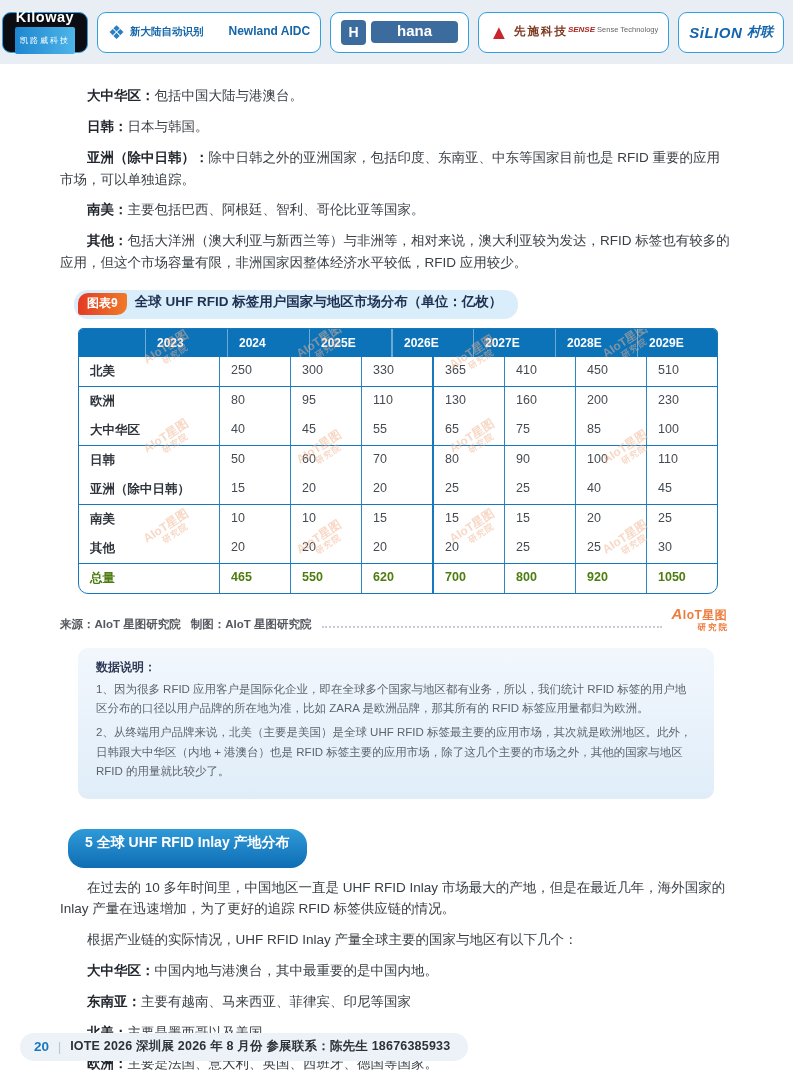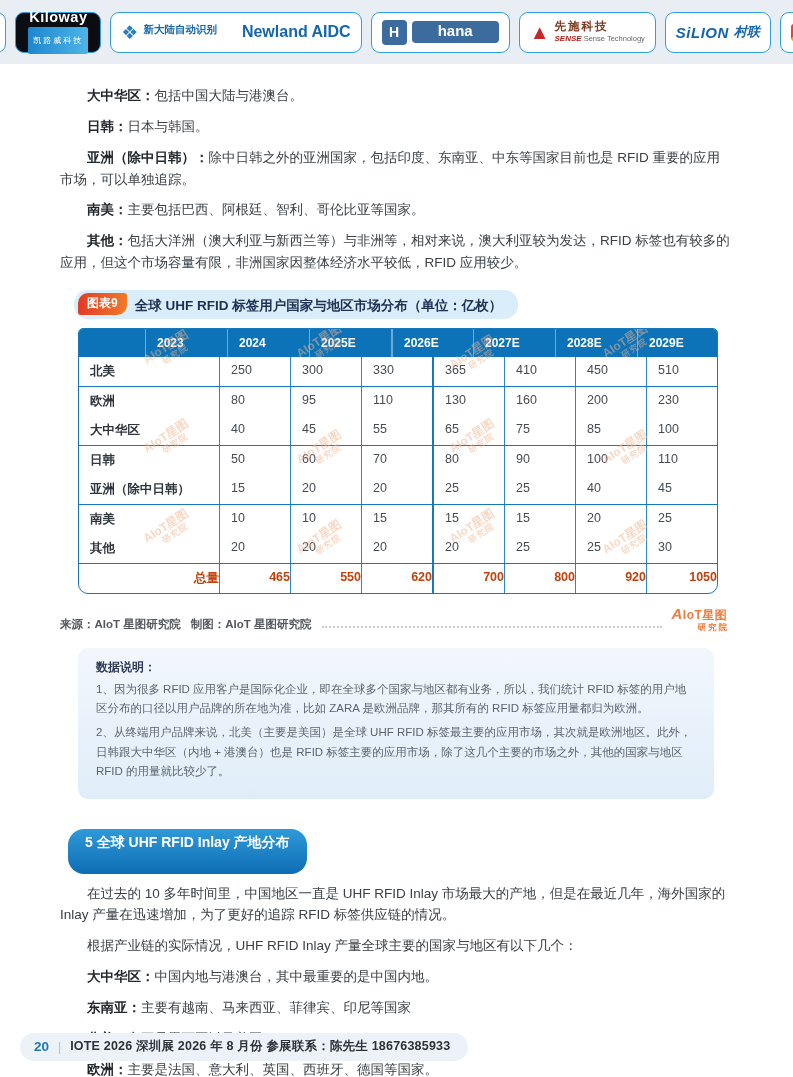--- a/index.html
+++ b/index.html
@@ -26,65 +26,65 @@
   .cp-mark { display: inline-flex; align-items: center; justify-content: center;
     width: 14px; height: 13px; background: #1d2b45; color: #fff; font-size: 9px;
     border-radius: 2px; transform: skewX(-8deg); }
   .logo-box.kiloway { background: #0b0d12; flex-direction: column; gap: 1px; padding: 0 12px; }
   .kw-title { color: #fff; font-weight: bold; font-size: 14.5px; letter-spacing: 0.5px; line-height: 1.05; }
   .kw-sub { font-size: 8px; color: #fff; letter-spacing: 2px;
     background: linear-gradient(90deg,#1e86cf,#4db5e8); border-radius: 2px; padding: 8px 5px; }
   .nl-icon { color: #2a7fc1; font-size: 19px; line-height: 1; }
   .nl-text { display: flex; line-height: 1.15; gap: 25px; }
   .nl-l1 { font-size: 10.5px; font-weight: bold; color: #1566a9; }
-  .nl-l2 { font-size: 16px; font-weight: bold; color: #1566a9; }
+  .nl-l2 { font-size: 12px; font-weight: bold; color: #1566a9; }
   .hana-icon { display: inline-flex; align-items: center; justify-content: center;
     width: 25px; height: 25px; background: #3c6b9d; color: #fff; font-weight: bold;
     font-size: 14px; border-radius: 4px; }
   .hana-text { background: #3c6b9d; color: #fff; font-size: 15px; font-weight: bold;
     padding: 1px 26px 3px; border-radius: 4px; line-height: 1.2; }
   .sense-tri { color: #c8252c; font-size: 20px; line-height: 0.9; }
-  .sense-text { display: flex; flex-direction: column; line-height: 1.2; }
+  .sense-text { display: flex; flex-direction: row; line-height: 1.2; }
   .sense-l1 { font-size: 11.5px; font-weight: bold; color: #7d3a20; letter-spacing: 2px; }
   .sense-l2 { font-size: 7.5px; color: #666; }
   .sense-l2 b { color: #a8231d; font-style: italic; font-size: 8px; }
   .silion-brand { font-size: 15px; font-weight: 900; font-style: italic; color: #1464ad; letter-spacing: 0.5px; }
   .silion-suffix { font-size: 13px; font-weight: bold; font-style: italic; color: #1464ad; }
   .dtb-badge { background: linear-gradient(135deg,#e3453a 0%, #e3453a 30%, #f59a1e 30%); color: #fff;
     font-size: 10px; font-weight: bold; padding: 3px 5px; border-radius: 3px; }
   .dtb-text { color: #e87a1e; font-weight: bold; font-size: 14.5px; }
 
   
   .content { padding: 12px 60px 0 60px; }
   .content p { font-size: 13.5px; line-height: 1.62; margin: 9px 0; text-indent: 2em; color: #3a4046; }
   .content p b { color: #22272d; }
 
   
   .figure-title-row { margin: 16px 0 0 0; }
-  .figure-pill { display: inline-flex; align-items: flex-end; gap: 8px;
+  .figure-pill { display: inline-flex; align-items: flex-start; gap: 8px;
     background: #d9edfa; border-radius: 14px; padding: 3px 16px 4px 4px; margin-left: 14px; }
   .figure-badge { background: linear-gradient(90deg,#e33b25,#f07a28); color: #fff;
     font-size: 12px; font-weight: bold; padding: 2px 9px 3px; border-radius: 10px 3px 10px 3px; }
   .figure-title { font-size: 13.5px; font-weight: bold; color: #1d3252; }
 
   
   .dtable { position: relative; width: 640px; margin: 9px 0 0 18px;
     border: 1px solid #1779bd; border-radius: 5px 5px 10px 10px; overflow: hidden; background: #fff; }
   .hrow { display: flex; background: #0d73b9; }
   .hcell { color: #fff; font-weight: bold; font-size: 12px; padding: 7px 0 7px 11px;
     border-left: 1px solid rgba(255,255,255,0.4); flex: 0 0 82px; }
   .hcell:first-child { border-left: none; flex: 0 0 66px; }
   .hcell.thick-left { border-left-width: 2px; }
   .brow { display: flex; }
   .bcell { font-size: 12.5px; color: #454b52; padding: 6px 0 6px 11px;
     border-left: 1px solid #2c86c0; flex: 1; }
   .bcell.label { flex: 0 0 140px; border-left: none; font-weight: bold; color: #2f353c; }
   .bcell.thick-left { border-left-width: 2px; border-left-color: #1779bd; }
   .brow.group-end { border-bottom: 1px solid #1779bd; }
-  .brow.total .bcell { font-weight: bold; color: #c2410c; text-align: right; }
+  .brow.total .bcell { font-weight: bold; color: #4d7c0f; }
   .wm-layer { position: absolute; inset: 0; pointer-events: none; z-index: 3; }
   .wm { position: absolute; color: #f0b28c; opacity: 0.5; transform: rotate(-33deg);
     font-size: 12px; font-weight: bold; line-height: 1.05; }
   .wm small { display: block; font-size: 8.5px; margin-left: 15px; letter-spacing: 1px; }
 
   
   .source-row { display: flex; align-items: flex-end; gap: 10px; margin: 12px 0 0 0;
     font-size: 11.5px; color: #54595f; font-weight: bold; }
   .dotted { flex: 1; border-bottom: 2px dotted #c6ccd3; margin-bottom: 4px; }
   .aiot-logo { display: flex; flex-direction: column; align-items: flex-start; line-height: 1.1;
@@ -95,21 +95,21 @@
 
   
   .note-box { width: 636px; margin: 16px 0 0 18px; border-radius: 10px;
     background: linear-gradient(180deg,#f2f7fd,#e0edf9); padding: 11px 18px 13px; }
   .note-title { font-size: 12px; font-weight: bold; color: #2e3a55; margin-bottom: 3px; }
   .note-box p { font-size: 11.5px; color: #5c646e; line-height: 1.7; margin: 4px 0; text-indent: 0; }
 
   
   .section-row { margin: 30px 0 4px 8px; }
   .section-pill { display: inline-block; background: linear-gradient(180deg,#2f9ad8,#0e6db4);
-    color: #fff; font-weight: bold; font-size: 14px; border-radius: 16px; padding: 5px 17px 22px; }
+    color: #fff; font-weight: bold; font-size: 14px; border-radius: 16px; padding: 5px 17px 16px; }
 
   
   .footer { position: absolute; left: 20px; bottom: 16px; display: flex; align-items: center;
     gap: 9px; background: #edf2f8; border-radius: 14px; padding: 5px 18px 6px 14px; }
   .page-num { color: #1779bd; font-weight: bold; font-size: 13.5px; }
   .footer-sep { color: #b6c2cf; font-size: 12px; }
   .footer-text { color: #2c3238; font-weight: bold; font-size: 12.5px; letter-spacing: 0.2px; }
 </style>
 </head>
 <body>

